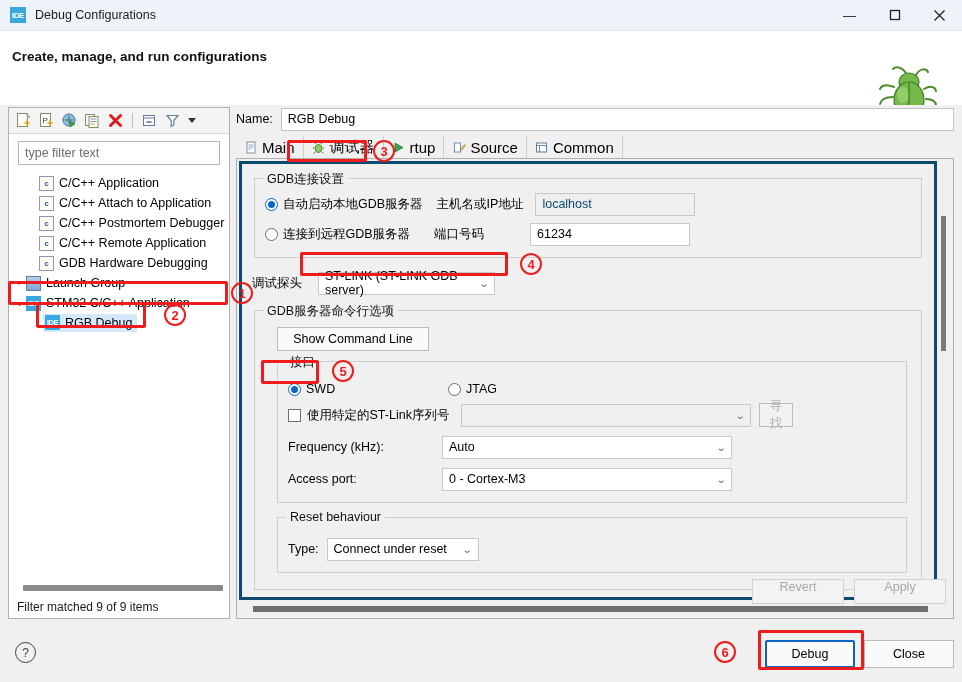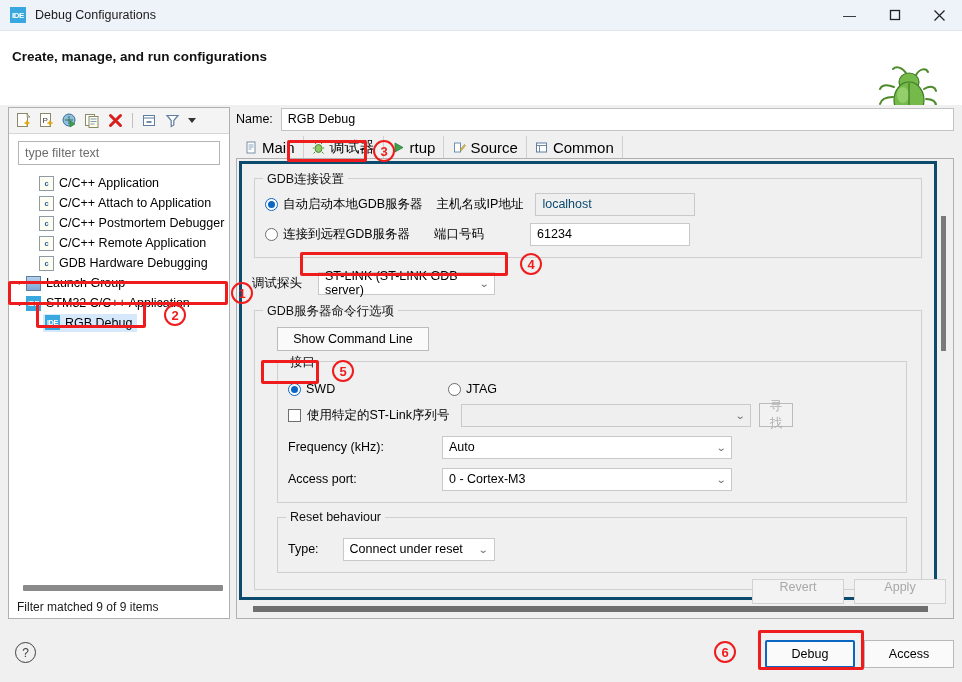--- a/index.html
+++ b/index.html
@@ -543,21 +543,21 @@
                 <span>0 - Cortex-M3</span>
                 <span class="chev">⌄</span>
               </div>
             </div>
           </div>
 
           
           <div class="group" style="margin:14px 4px 6px 12px;padding-top:18px;">
             <div class="gtitle">Reset behaviour</div>
             <div class="row">
-              <span style="margin-right:24px;">Type:</span>
+              <span style="margin-right:8px;">Type:</span>
               <div class="combo" style="width:152px;">
                 <span>Connect under reset</span>
                 <span class="chev">⌄</span>
               </div>
             </div>
           </div>
         </div>
       </div>
 
       <div class="vscroll">
@@ -579,21 +579,21 @@
       <span>Apply</span>
     </div>
   </div>
   <div class="help-icon">
     <span>?</span>
   </div>
   <div class="bbtn focus" style="left:765px; top:15px; width:90px;">
     <span>Debug</span>
   </div>
   <div class="bbtn" style="left:864px; top:15px; width:90px;">
-    <span>Access</span>
+    <span>Close</span>
   </div>
 </div>
 
 <div class="ann-box" style="left:8px;  top:281px; width:220px; height:24px;"></div>
 <div class="ann-box" style="left:36px; top:302px; width:110px; height:26px;"></div>
 <div class="ann-box" style="left:287px;top:140px; width:80px;  height:22px;"></div>
 <div class="ann-box" style="left:300px;top:252px; width:208px; height:24px;"></div>
 <div class="ann-box" style="left:261px;top:360px; width:58px;  height:24px;"></div>
 <div class="ann-box" style="left:758px;top:630px; width:106px; height:40px;"></div>
 

